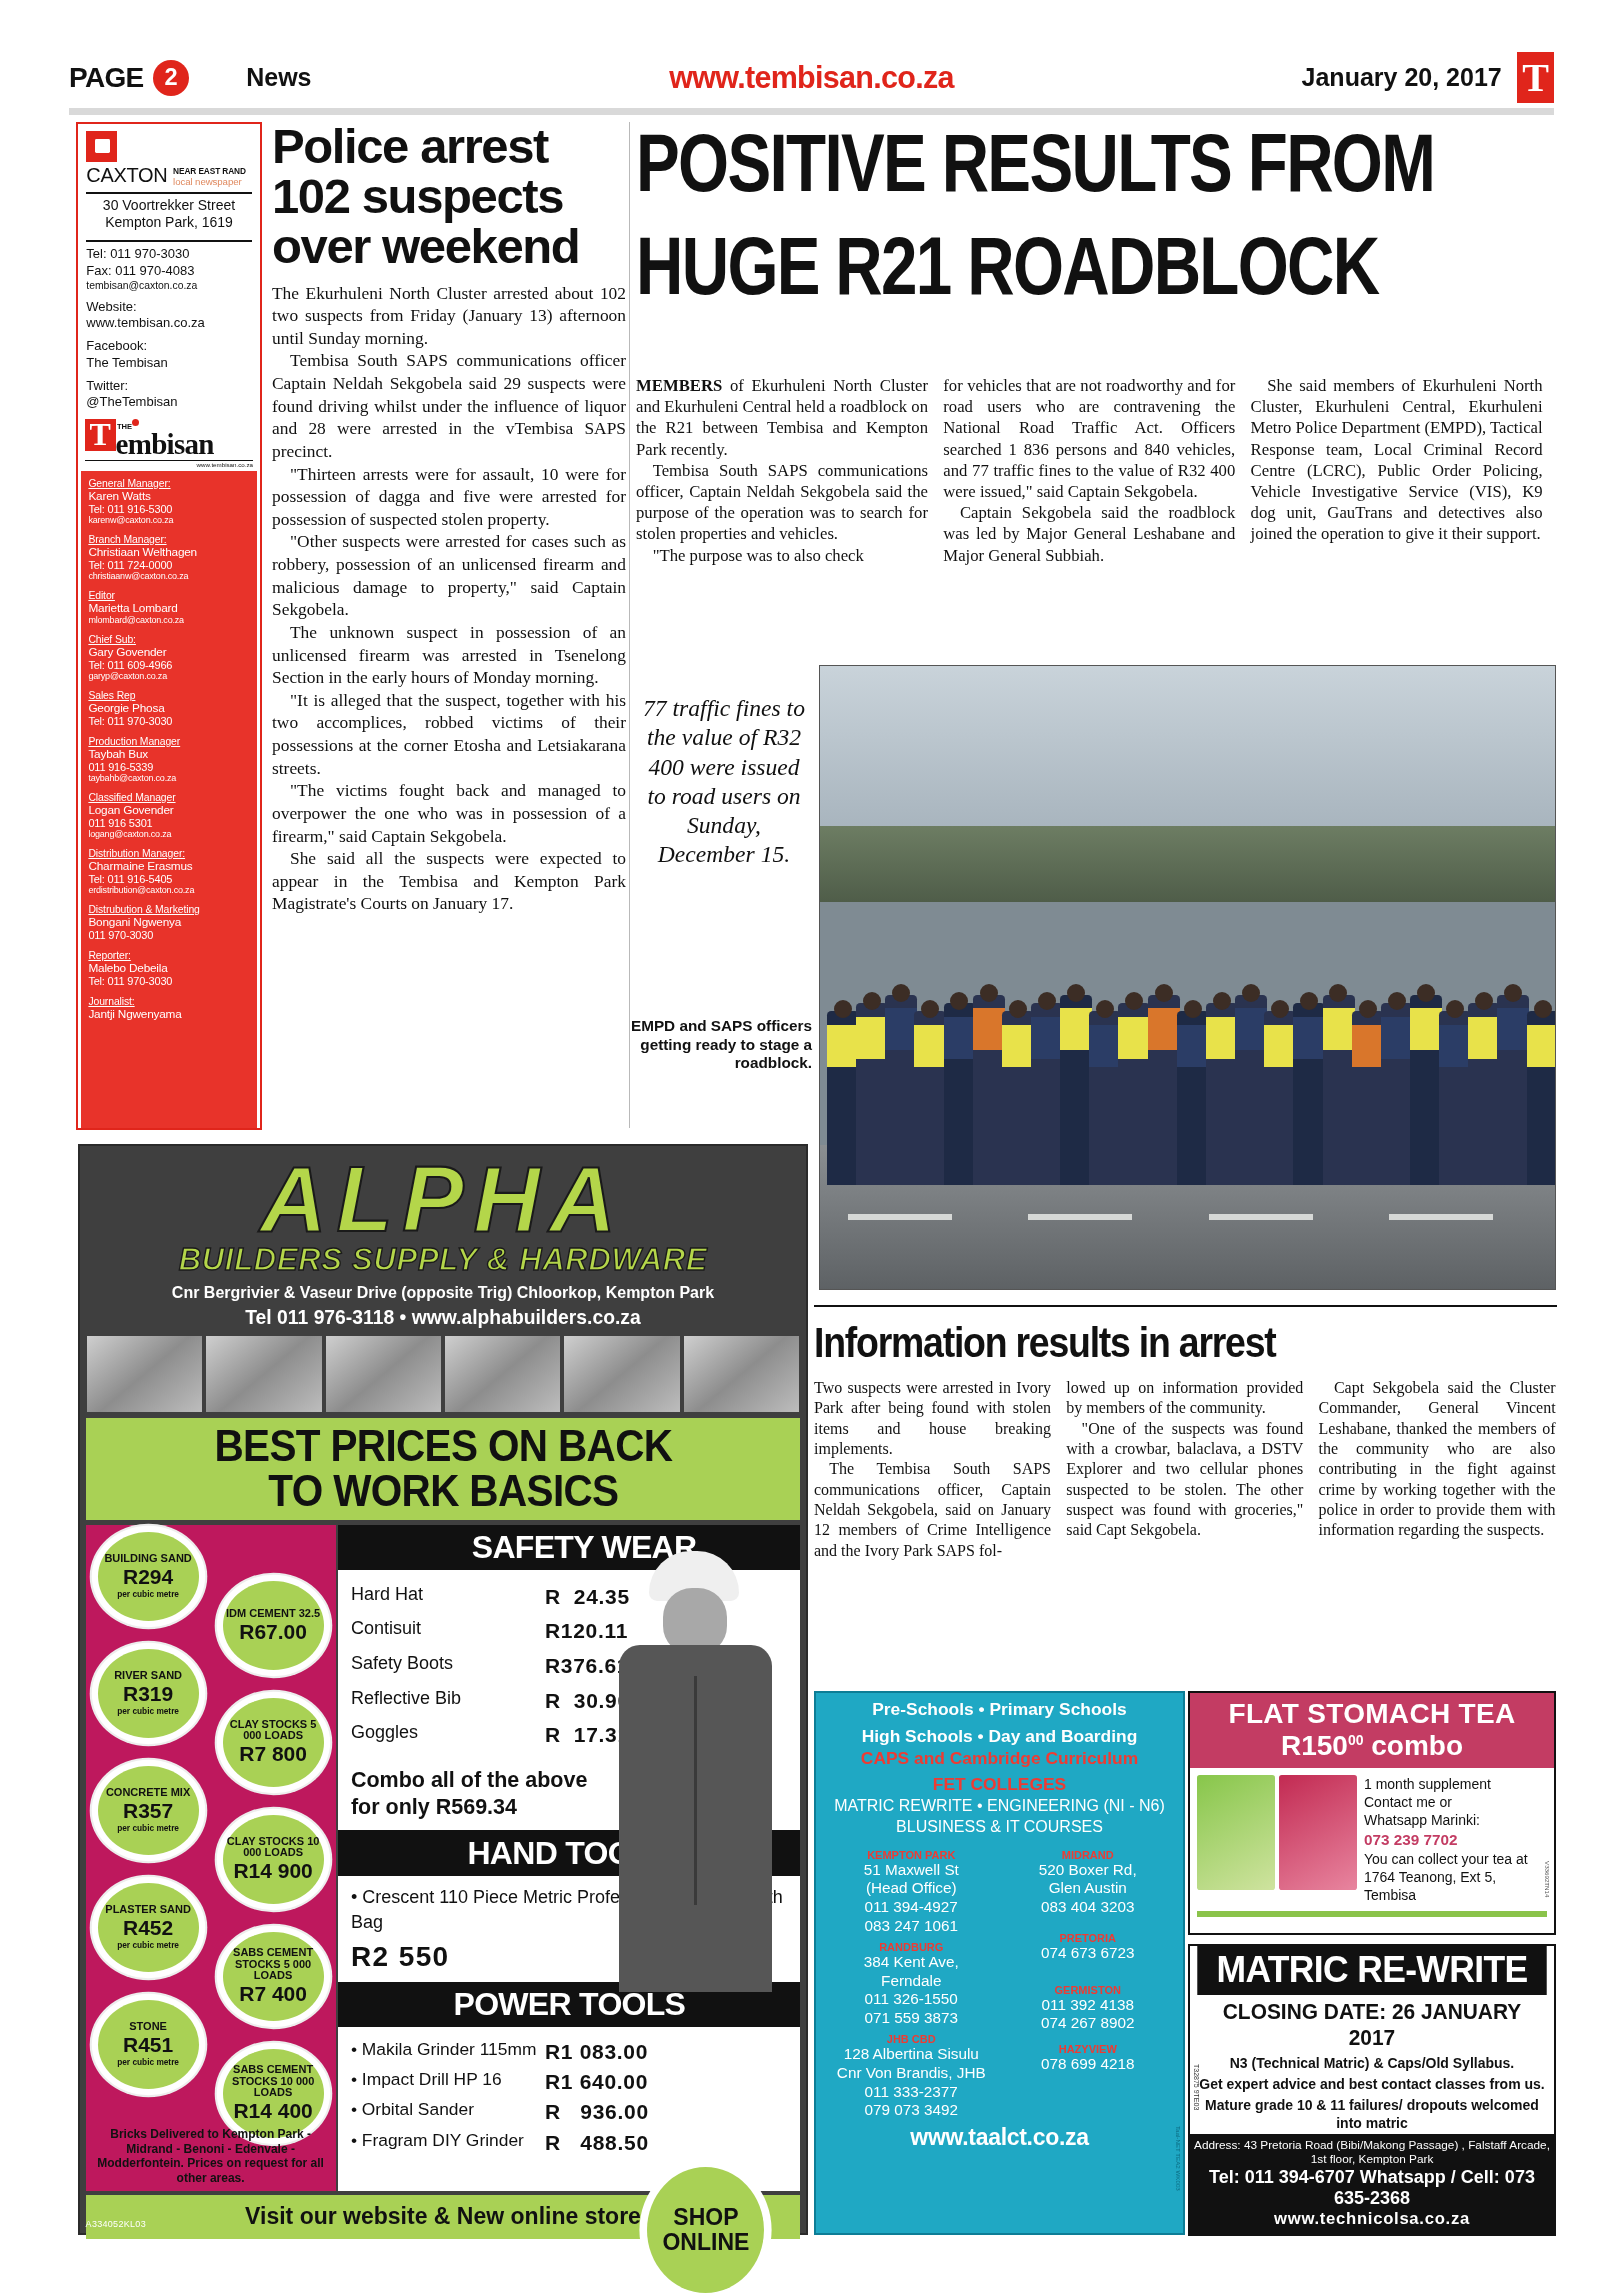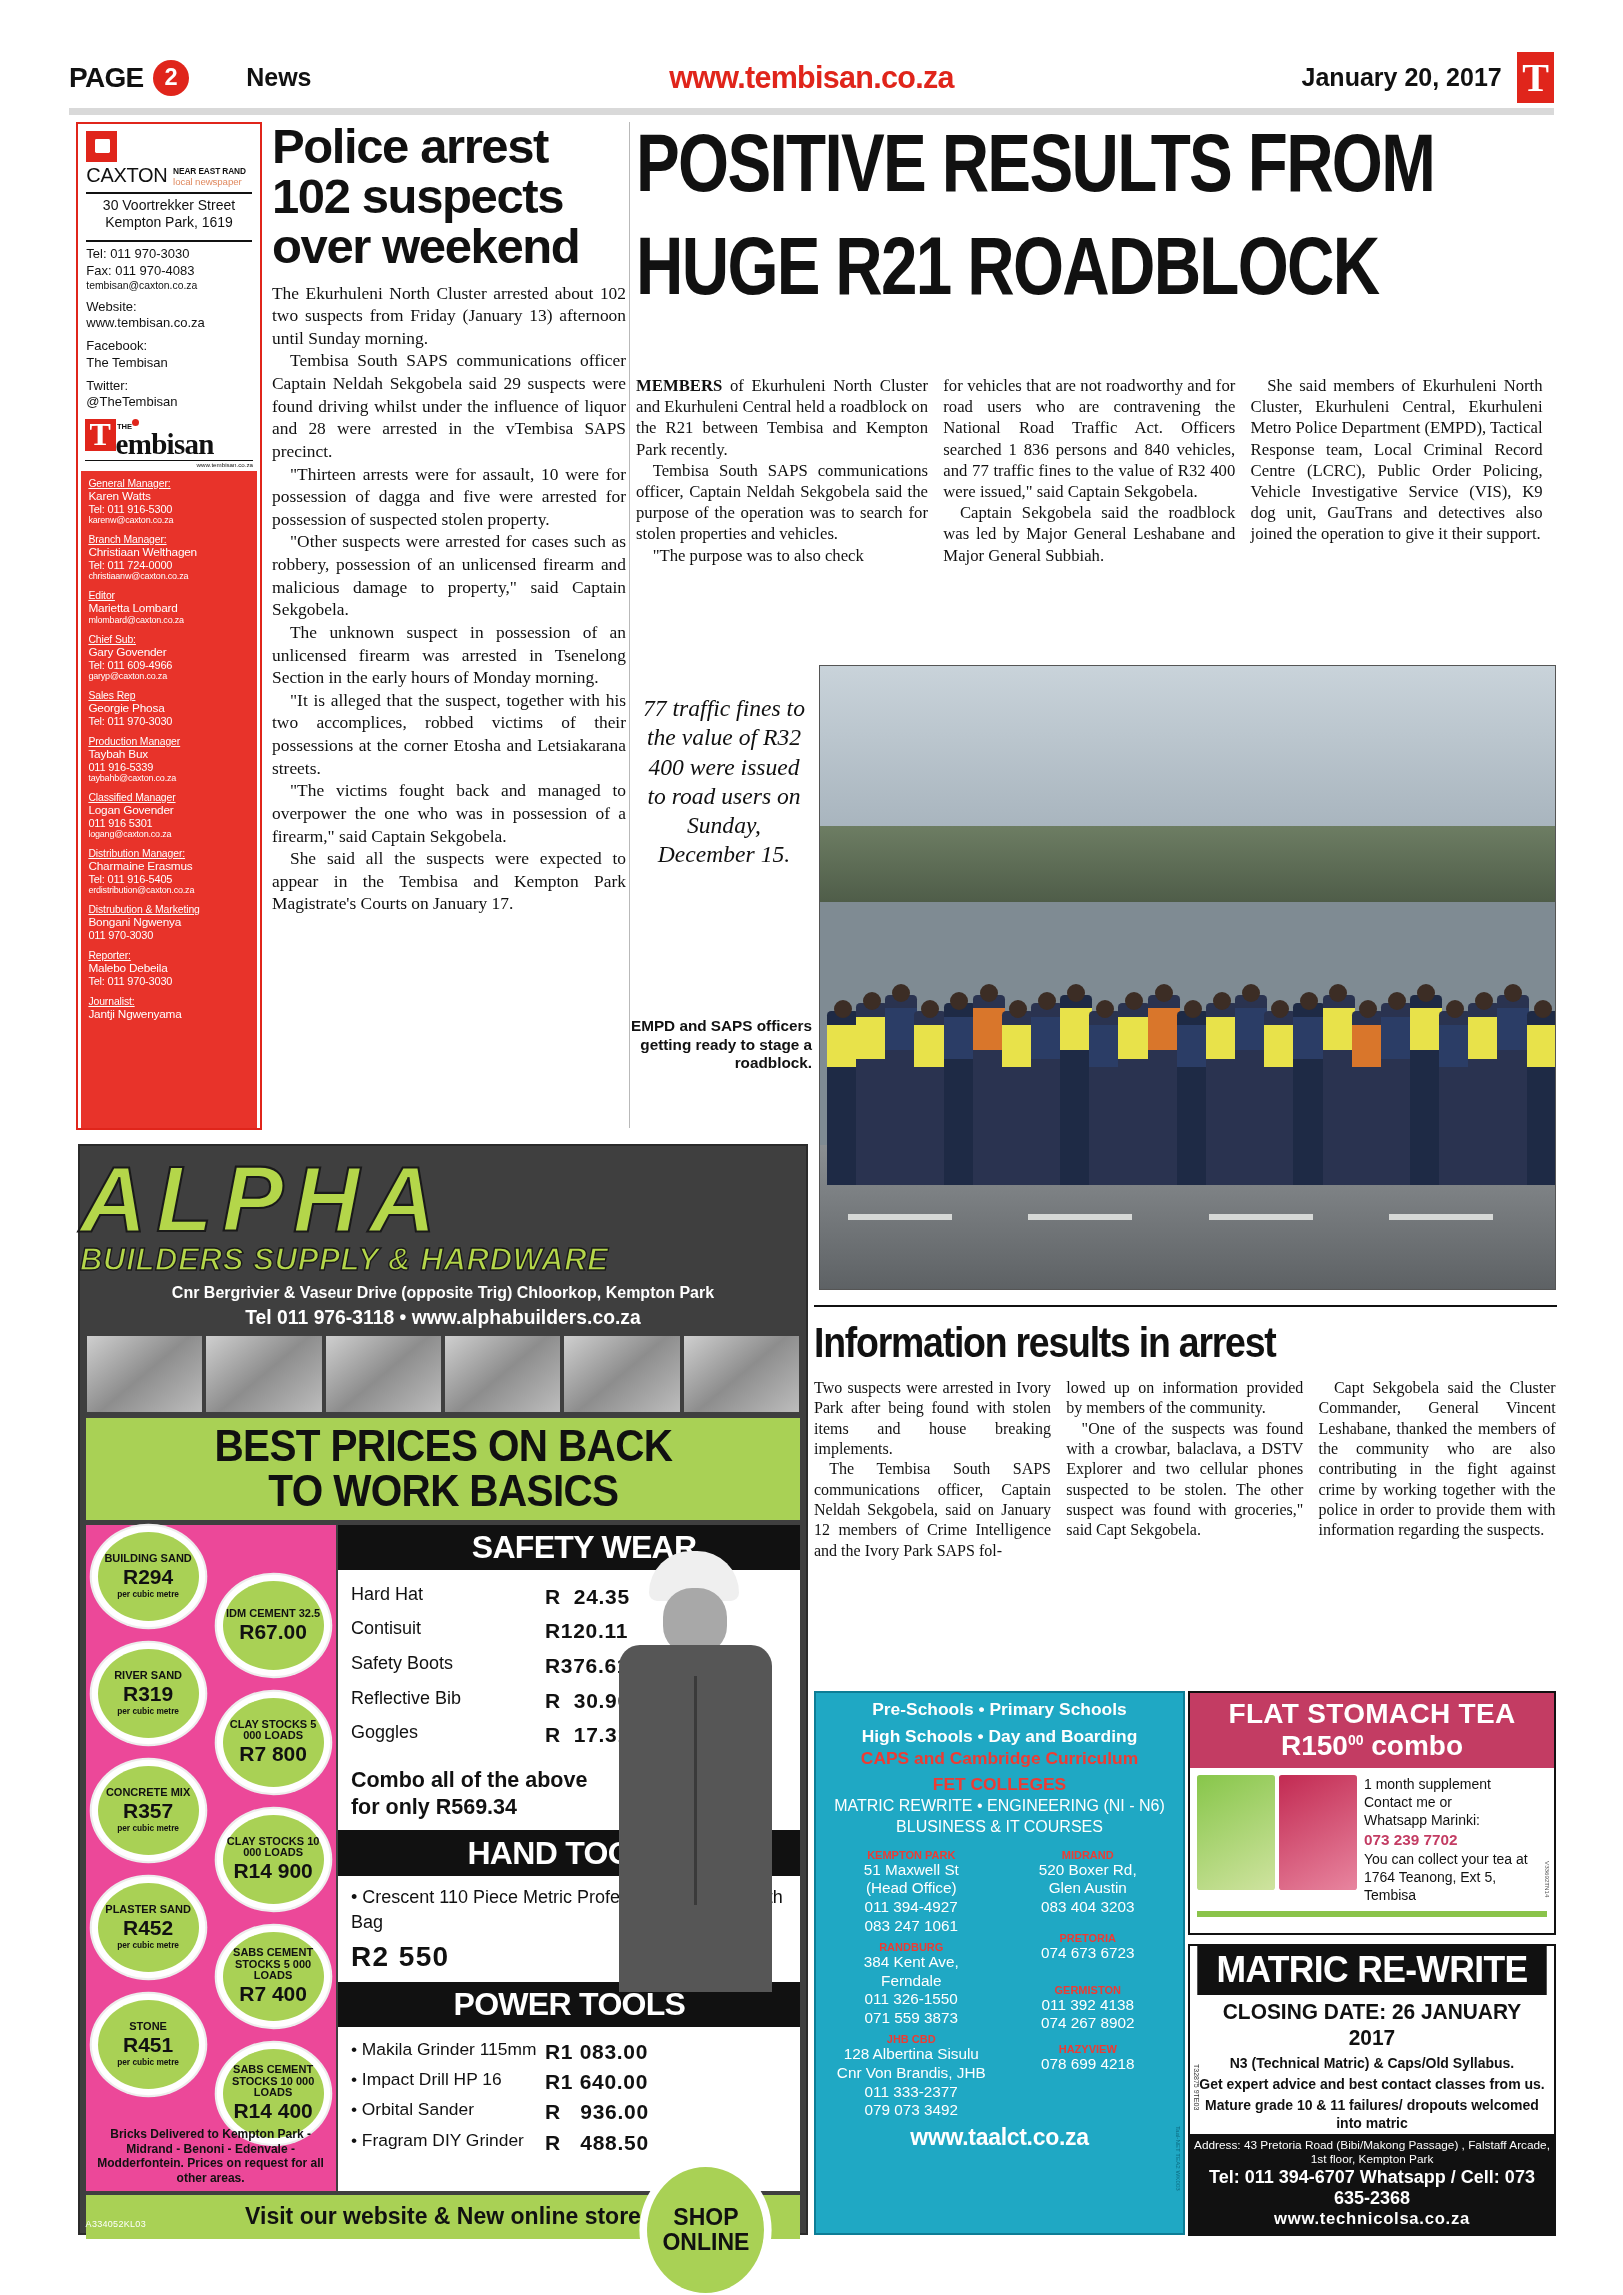--- a/index.html
+++ b/index.html
@@ -118,38 +118,38 @@
              transform-origin: left center; white-space:nowrap; color:#111; margin-top: 11px;}
   .art3 .cols { display:flex; gap: 15.3px; margin-top: 11px; }
   .art3 .col { width: 237px; font-family:"Liberation Serif", serif; font-size: 16px;
                line-height: 1.27; text-align:justify; color:#111; }
   .art3 .col p { text-indent: 15.3px; }
   .art3 .col p.first { text-indent:0; }
 
   
   .alpha { position:absolute; left: 78px; top: 1144px; width: 730px; height: 1091px;
            background: #3f3f3f; border: 2.1px solid #2b2b2b; }
-  .alpha-logo { padding-top: 7px; }
+  .alpha-logo { text-align:center; padding-top: 7px; }
   .alpha-logo .A { font-family:"Liberation Sans",sans-serif; font-weight:bold; font-style: italic;
                    font-size: 92px; letter-spacing: 9.7px; color:#b4d64a;
                    -webkit-text-stroke: 2.1px #1a1a1a; line-height: 1.0; }
   .alpha-logo .sub { font-family:"Liberation Sans",sans-serif; font-weight:bold; font-style:italic;
                      font-size: 31px; letter-spacing: 0.7px; color:#b4d64a;
                      -webkit-text-stroke: 1.4px #1a1a1a; margin-top: -2.8px; }
   .alpha-addr { color:#fff; font-weight:bold; font-size: 17.4px; text-align:center; margin-top: 4.2px;
                 transform: scaleX(0.92); }
   .alpha-tel  { color:#fff; font-weight:bold; font-size: 21px; text-align:center; margin-top: 2.1px;
                 transform: scaleX(0.92); }
   .alpha-strip { display:flex; margin: 7px 7px 0 7px; gap: 4.2px; height: 76px; }
   .alpha-strip div { flex:1; background: linear-gradient(140deg,#cfcfcf,#8d8d8d,#bdbdbd); }
   .alpha-band { background:#a9d155; margin: 5.6px 5.6px 0 5.6px; padding: 5.6px 0 7px 0; text-align:center;}
   .alpha-band .t { font-family:"Liberation Sans",sans-serif; font-weight:bold; font-size: 44px;
                    line-height: 1.02; letter-spacing:-0.7px; color:#111; transform: scaleX(0.92); }
   .alpha-body { display:flex; margin: 4.2px 5.6px 0 5.6px; height: 666px; }
-  .alpha-left { width: 250px; background:#ec4899; position:relative; padding-top: 7px; }
+  .alpha-left { width: 250px; background:#be185d; position:relative; padding-top: 7px; }
   .pill-grid { display:flex; justify-content:space-around; }
   .pill-col { display:flex; flex-direction:column; gap: 28px; }
   .pill { width: 101px; height: 89px; border-radius: 50%; background:#a9d155;
           box-shadow: 0 0 0 6.2px #fff, 0 0 0 8.3px #ededed;
           display:flex; flex-direction:column; align-items:center; justify-content:center;
           text-align:center; color:#111; }
   .pill .lbl { font-weight:bold; font-size: 11px; line-height:1.05; }
   .pill .amt { font-weight:bold; font-size: 21px; line-height:1.05; margin-top:1.4px; }
   .pill .per { font-weight:bold; font-size: 8.3px; margin-top:0.7px; }
   .alpha-deliv { position:absolute; bottom: 5.6px; left: 4.2px; right: 4.2px; text-align:center;

